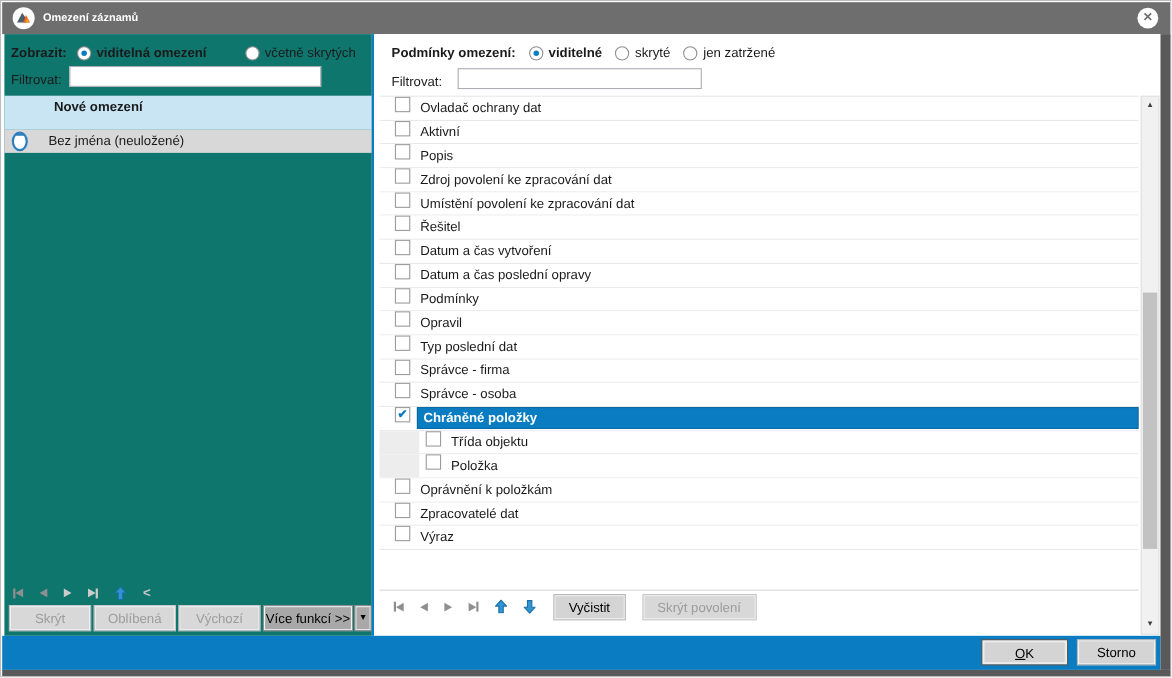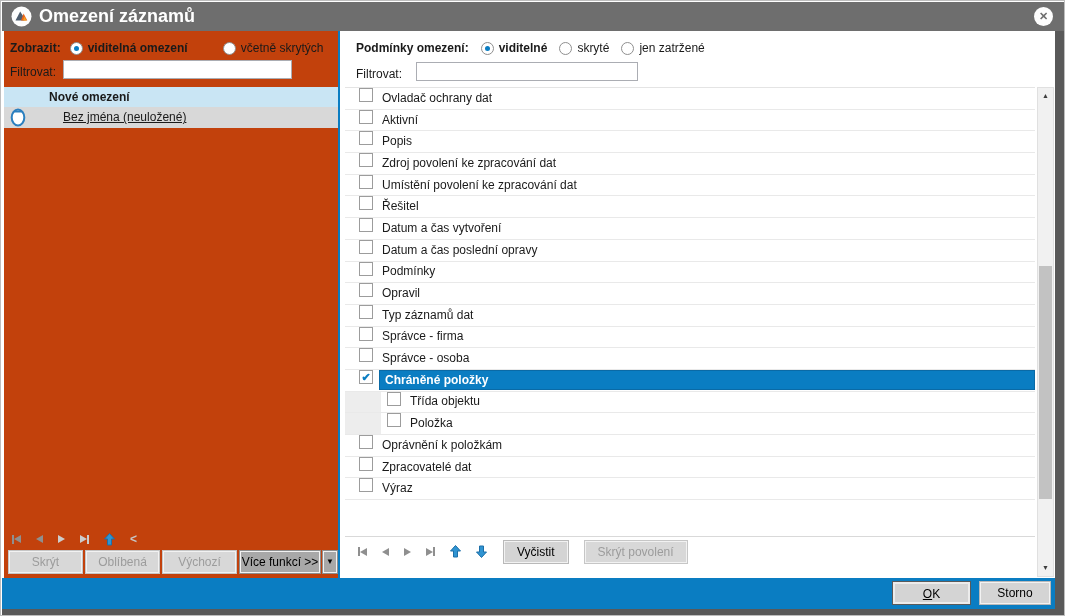--- a/index.html
+++ b/index.html
@@ -2,47 +2,47 @@
 <html><head>
 <meta charset="utf-8">
 <style>
   * { margin:0; padding:0; box-sizing:border-box; }
   body { background:#fff; font-family:"Liberation Sans", sans-serif; font-size:12px; color:#1a1a1a; }
   .dialog { position:relative; width:1065px; height:616px; background:#fff; overflow:hidden; border:1px solid #bdbdbd; }
 
   
   .titlebar { position:absolute; left:1px; top:1px; width:1062px; height:29px; background:#6e6e6e; }
   .app-icon { position:absolute; left:9px; top:4px; width:21px; height:21px; }
-  .dlg-title { position:absolute; left:37px; top:0; line-height:29px; color:#fff; font-weight:bold; font-size:18px; }
+  .dlg-title { position:absolute; left:37px; top:0; line-height:29px; color:#fff; font-weight:bold; font-size:10px; }
   .close-btn { position:absolute; right:11px; top:5px; width:19px; height:19px; border-radius:50%; background:#fdfdfd; color:#6e6e6e; text-align:center; line-height:19px; font-size:11px; font-weight:bold; cursor:pointer; }
 
   
   .border-right { position:absolute; left:1054px; top:30px; width:10px; height:578px; background:#595959; }
   .border-bottom { position:absolute; left:1px; top:608px; width:1063px; height:6px; background:#595959; }
 
   
-  .left-panel  { position:absolute; left:3px;  top:30px; width:334px; height:547px; background:#c2410c; }
+  .left-panel  { position:absolute; left:3px;  top:30px; width:334px; height:547px; background:#0f766e; }
   .splitter    { position:absolute; left:337px; top:30px; width:2px; height:547px; }
   .right-panel { position:absolute; left:341px; top:30px; width:713px; height:547px; background:#fff; }
 
   .bold { font-weight:bold; }
   .radio-wrap { display:inline-flex; align-items:center; gap:5px; cursor:pointer;justify-content:center; }
   .rb { width:13px; height:13px; border:1px solid #8f8f8f; border-radius:50%; background:#fff; position:relative; flex:0 0 auto; }
   .radio-wrap.sel .rb::after { content:""; position:absolute; left:3px; top:3px; width:5px; height:5px; border-radius:50%; }
   .radio-wrap.sel .rb-label { font-weight:bold; }
   .filter-input { border:1px solid #abadb3; height:19px; font:12px "Liberation Sans", sans-serif; padding:0 4px; outline:none; }
 
   
   .lp-show-row { position:absolute; left:6px; top:10px; display:flex; align-items:center; gap:9px; white-space:nowrap; }
   .lp-show-row .radio-wrap:last-child { margin-left:26px; }
   .lp-filter-label { position:absolute; left:6px; top:34px; }
   .lp-filter-input { position:absolute; left:59px; top:29px; width:229px; }
   .lp-list { position:absolute; left:0; top:56px; width:334px; height:442px; }
-  .lp-list-header { height:20px; background:#c9e5f4; font-weight:bold; line-height:20px; padding-left:45px; }
-  .lp-item { height:21px; background:#d8d8d8; line-height:21px; padding-left:59px; position:relative; cursor:pointer;text-decoration:underline; }
+  .lp-list-header { height:31px; background:#c9e5f4; font-weight:bold; line-height:20px; padding-left:45px; }
+  .lp-item { height:21px; background:#d8d8d8; line-height:21px; padding-left:40px; position:relative; cursor:pointer; }
   .lp-item-icon { position:absolute; left:6px; top:1px; }
   .lp-nav { position:absolute; left:8px; top:500px; display:flex; align-items:center; gap:15px; height:16px; }
   .lp-buttons { position:absolute; left:0; top:520px; width:334px; height:23px; }
   .btn { position:absolute; height:22px; border:1px solid #f2f2f2; outline:1px solid #b9b9b9; background:#d4d4d4; text-align:center; line-height:20px; font-size:12px; cursor:pointer; }
   .btn.disabled { background:#d8d8d8; color:#9c9c9c; outline-color:#c6c6c6; cursor:default; }
   .btn.dark { background:#a8a8a8; outline-color:#8f8f8f; }
 
   
   .rp-cond-row { position:absolute; left:14px; top:10px; display:flex; align-items:center; gap:12px; white-space:nowrap; }
   .rp-filter-label { position:absolute; left:14px; top:36px; }
@@ -209,21 +209,21 @@
         <div class="cond-row">
           <span class="cbx"></span>
           <span class="cond-label">Podmínky</span>
         </div>
         <div class="cond-row">
           <span class="cbx"></span>
           <span class="cond-label">Opravil</span>
         </div>
         <div class="cond-row">
           <span class="cbx"></span>
-          <span class="cond-label">Typ záznamů dat</span>
+          <span class="cond-label">Typ poslední dat</span>
         </div>
         <div class="cond-row">
           <span class="cbx"></span>
           <span class="cond-label">Správce - firma</span>
         </div>
         <div class="cond-row">
           <span class="cbx"></span>
           <span class="cond-label">Správce - osoba</span>
         </div>
         <div class="cond-row selected">

